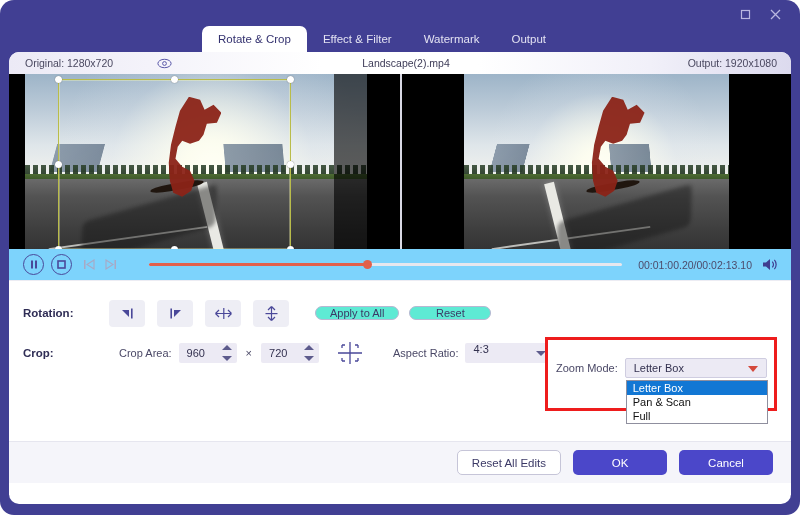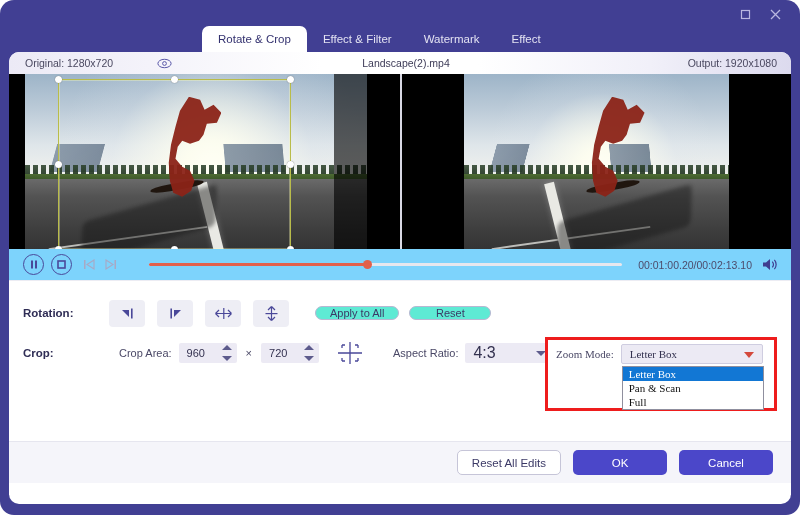--- a/index.html
+++ b/index.html
@@ -283,42 +283,41 @@
   .arw { width:0;height:0;border-left:5px solid transparent;border-right:5px solid transparent; }
   .arw.up   { border-bottom:5px solid #5d5b8c; }
   .arw.down { border-top:5px solid #5d5b8c; }
   .times { margin: 0 9px; font-size:11px; color:#4a4866; }
 
   .cropicon { width:34px; height:26px; margin-left:14px; color:#4a4899; cursor:pointer; display:flex; align-items:center; justify-content:center;}
 
   .selectbox {
     position: relative;
     height: 20px; background:#eceaf4; border-radius:2px;
-    display:flex; align-items:center; padding:0 20px 0 8px;
-    font-size:16px; color:#33314f; cursor:pointer;
+    display:flex; padding:0 20px 0 8px;
+    font-size:11px; color:#33314f; cursor:pointer;
   }
   .selectbox .caret {
     position:absolute; right:7px; top:50%; margin-top:-2px;
     width:0;height:0;border-left:5px solid transparent;border-right:5px solid transparent;border-top:5px solid #5d5b8c;
   }
 
   
   .redbox {
     position:absolute; left:545px; top:337px;
     width:232px; height:74px;
     border:3px solid #ee1d1d;
     background:#fff;
     z-index: 5;
   }
   
   .zoomgroup {
-    position:absolute; left:556px; top:344px;
+    position:absolute; left:556px; top:358px;
     display:flex; align-items:flex-start;
     z-index: 6;
-    font-family: Liberation Serif, serif;
   }
   .zoomlabel { font-size:11px; color:#4a4866; margin-right:7px; line-height:20px; }
   .zoomselect {
     position:relative; width:142px; height:20px;
     background:#eceaf4; border:1px solid #cfcde0; border-radius:2px;
     display:flex; align-items:center; padding-left:8px;
     font-size:11px; color:#33314f; cursor:pointer;
   }
   .zoomselect .caret-red {
     position:absolute; right:8px; top:50%; margin-top:-2px;
@@ -379,21 +378,21 @@
     <div class="tab active">
         <span>Rotate &amp; Crop</span>
       </div>
     <div class="tab">
         <span>Effect &amp; Filter</span>
       </div>
     <div class="tab">
         <span>Watermark</span>
       </div>
     <div class="tab">
-        <span>Effect</span>
+        <span>Output</span>
       </div>
   </div>
 
   <div class="panel">
 
     <div class="infostrip">
       <span class="orig">Original: 1280x720</span>
       <span class="eye">
         <svg width="15" height="11" viewBox="0 0 15 11">
             <ellipse cx="7.5" cy="5.5" rx="6.6" ry="4.2" fill="none" stroke="currentColor" stroke-width="1"></ellipse>

